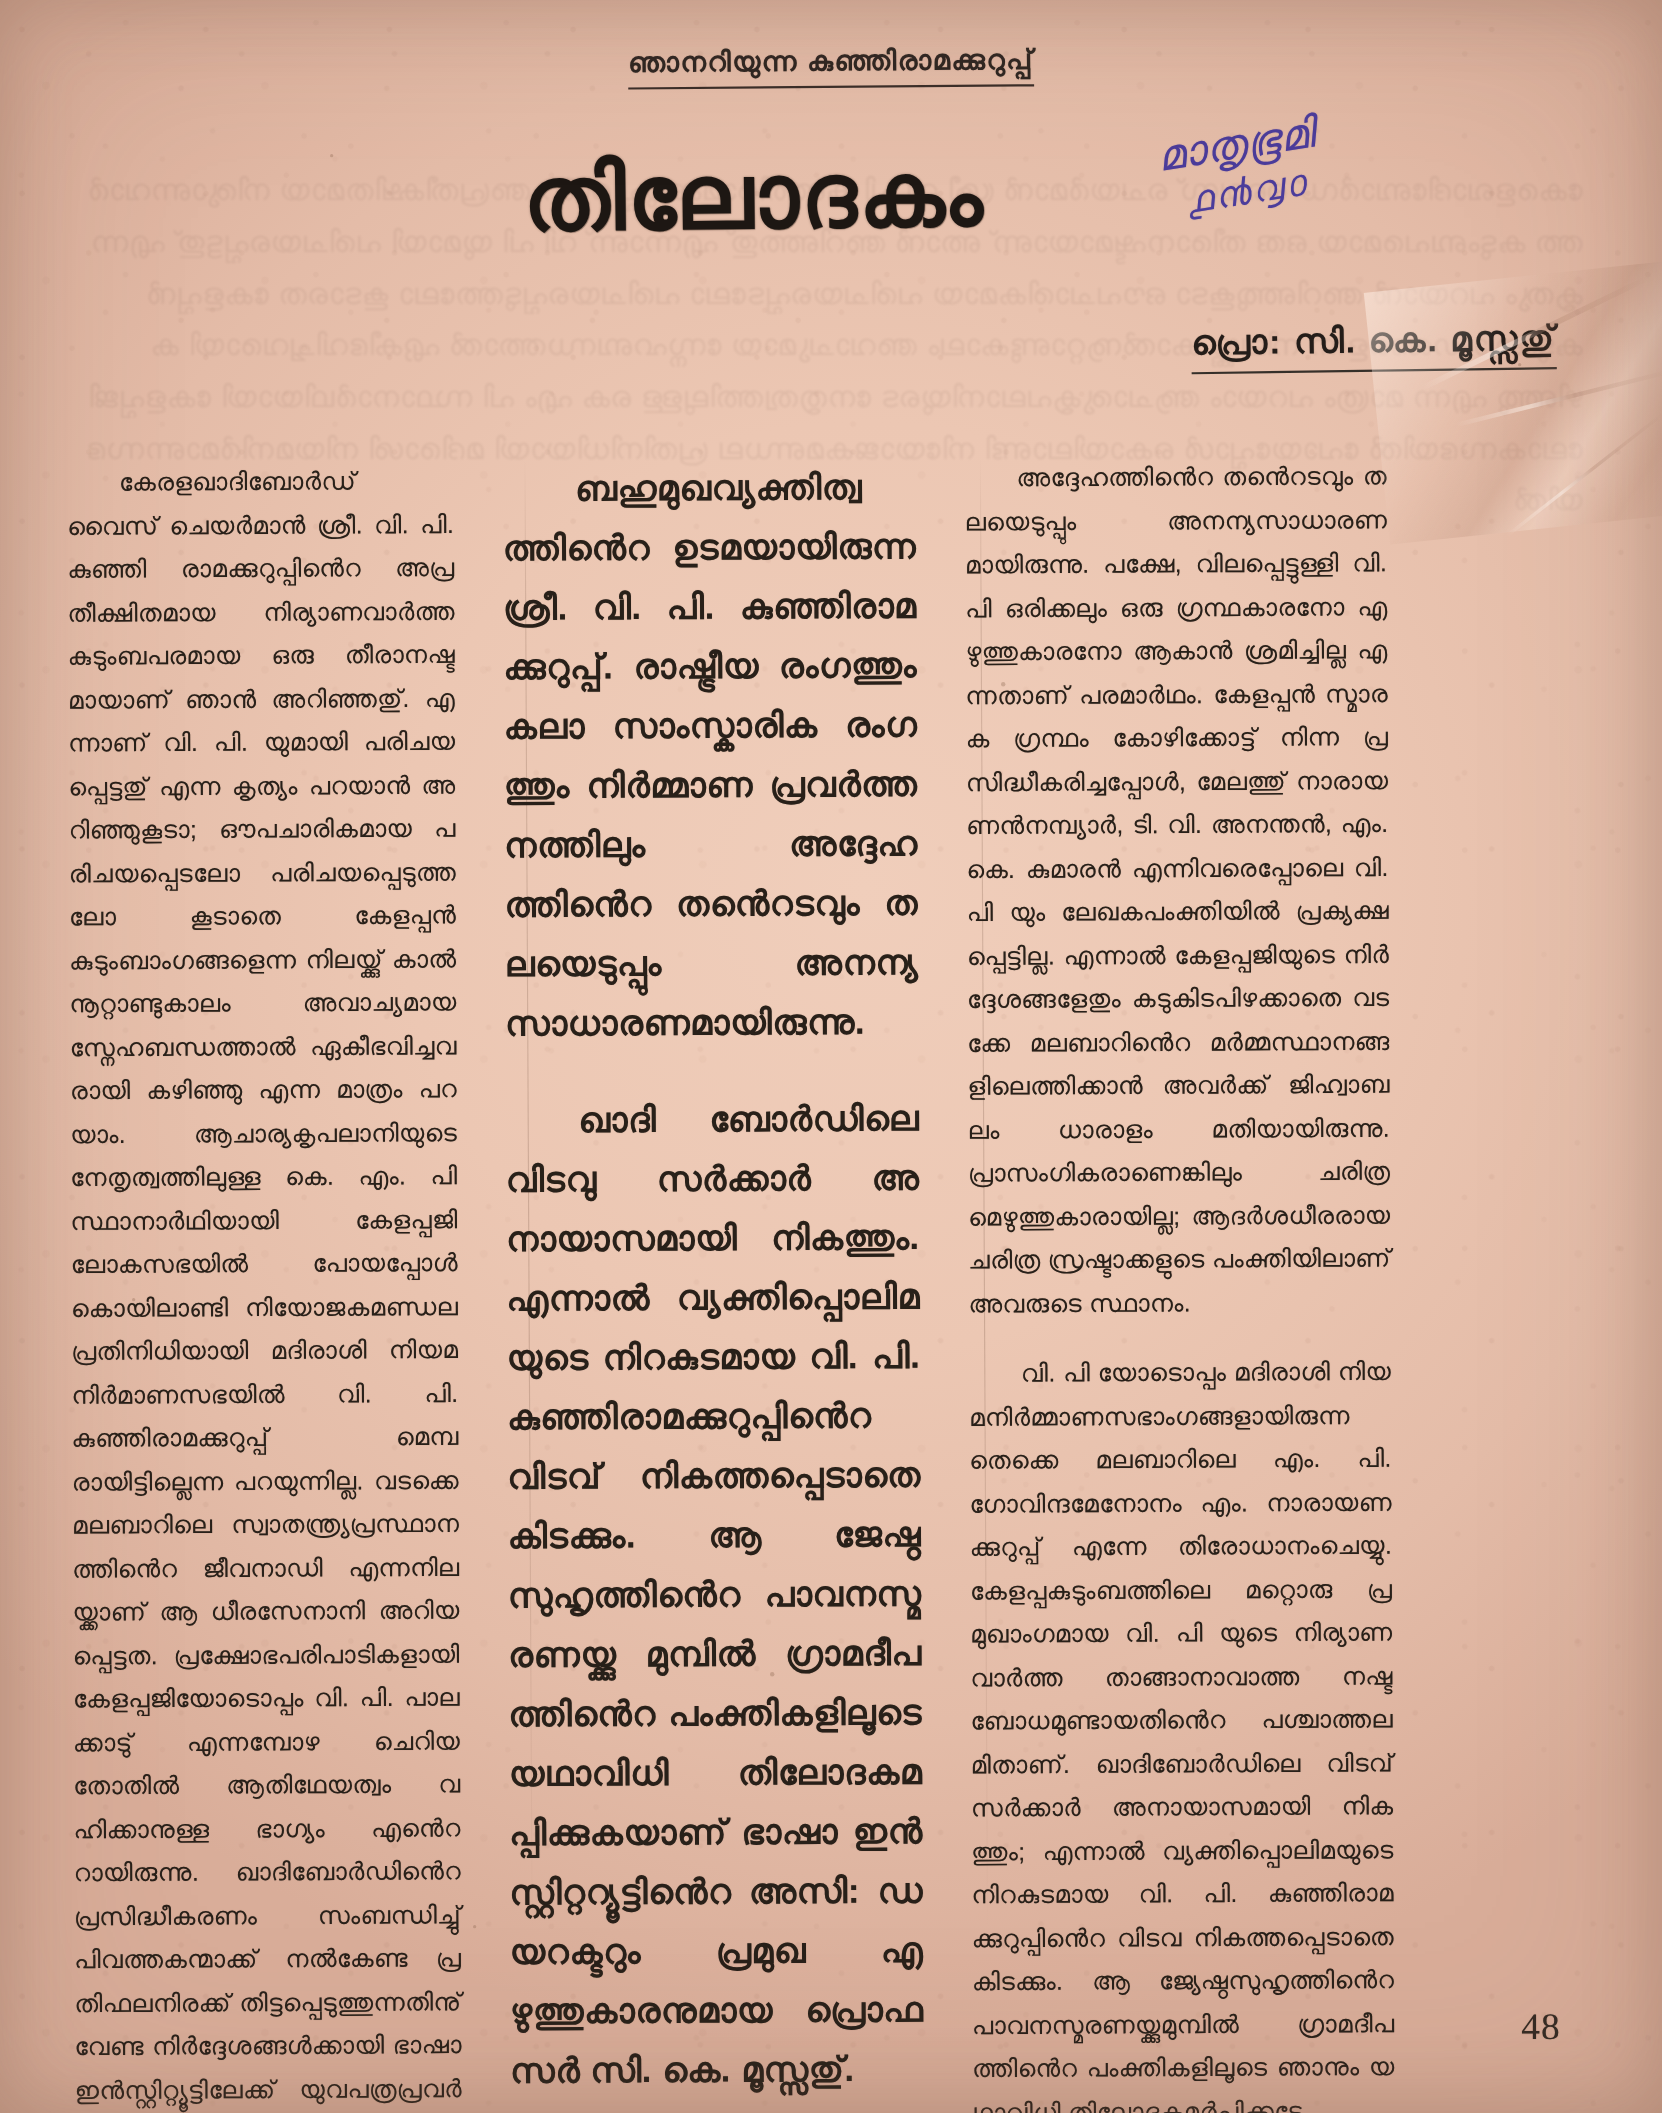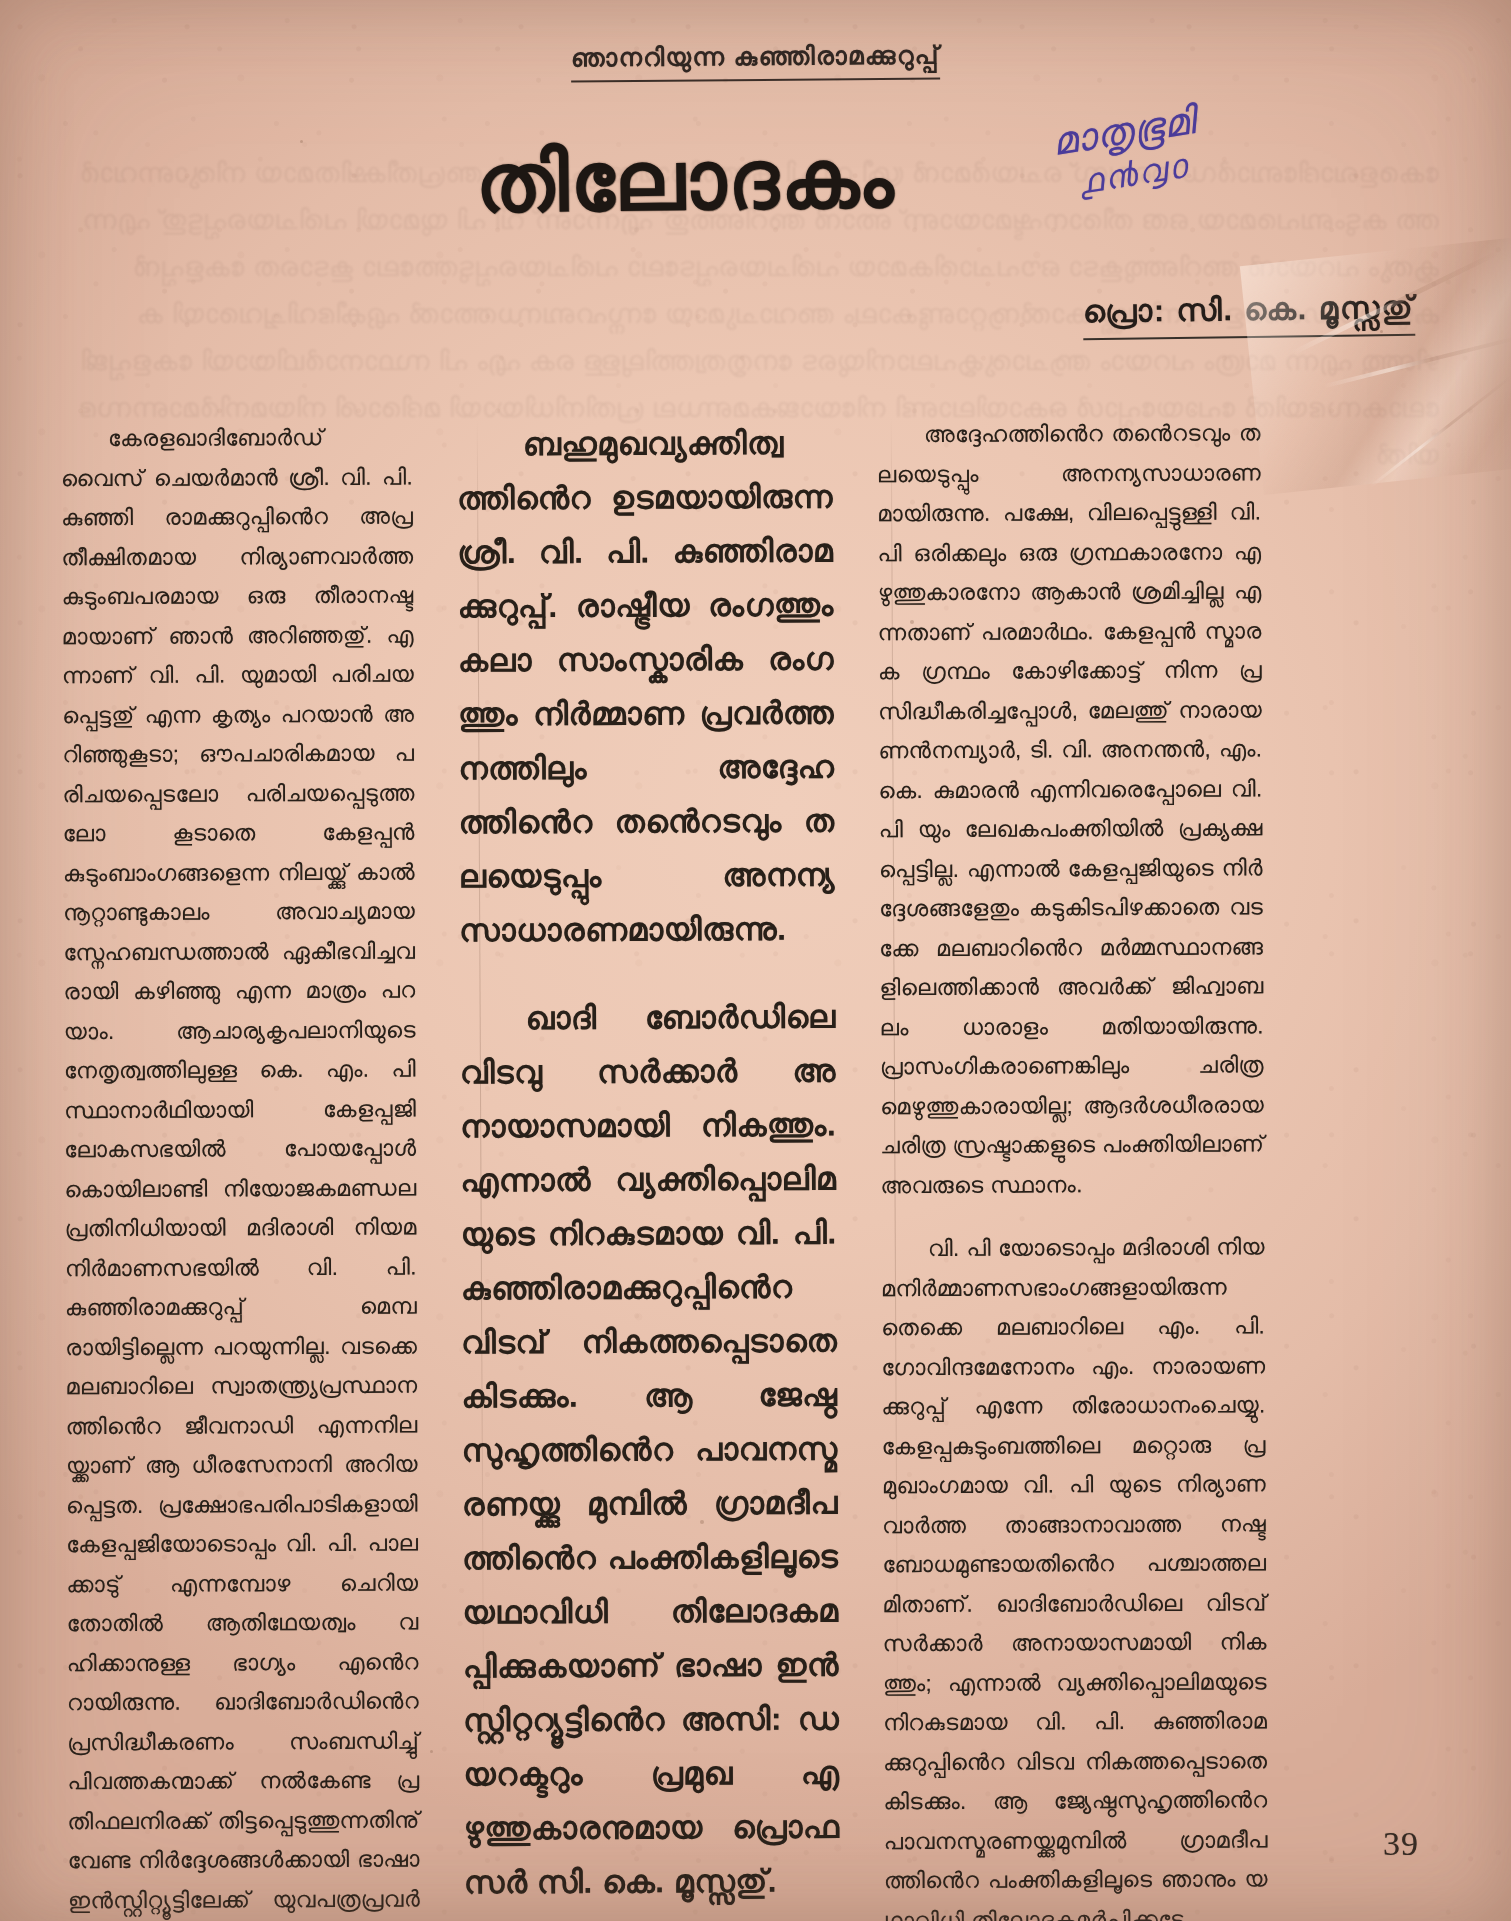--- a/index.html
+++ b/index.html
@@ -280,21 +280,21 @@
 
     </div>
 
     <div class="col col-3">
       <p><span class="indent"></span><span>അദ്ദേഹത്തിൻെറ തൻെറടവും തലയെടുപ്പും അനന്യസാധാരണമായിരുന്നു. പക്ഷേ, വിലപ്പെട്ടുള്ളി വി. പി ഒരിക്കലും ഒരു ഗ്രന്ഥകാരനോ എഴുത്തുകാരനോ ആകാൻ ശ്രമിച്ചില്ല എന്നതാണ് പരമാർഥം. കേളപ്പൻ സ്മാരക ഗ്രന്ഥം കോഴിക്കോട്ട് നിന്ന പ്രസിദ്ധീകരിച്ചപ്പോൾ, മേലത്തു് നാരായണൻനമ്പ്യാർ, ടി. വി. അനന്തൻ, എം. കെ. കുമാരൻ എന്നിവരെപ്പോലെ വി. പി യും ലേഖകപംക്തിയിൽ പ്രക്യക്ഷപ്പെട്ടില്ല. എന്നാൽ കേളപ്പജിയുടെ നിർദ്ദേശങ്ങളേതും കടുകിടപിഴക്കാതെ വടക്കേ മലബാറിൻെറ മർമ്മസ്ഥാനങ്ങളിലെത്തിക്കാൻ അവർക്ക് ജിഹ്വാബലം ധാരാളം മതിയായിരുന്നു. പ്രാസംഗികരാണെങ്കിലും ചരിത്രമെഴുത്തുകാരായില്ല; ആദർശധീരരായ ചരിത്ര സ്രഷ്ടാക്കളുടെ പംക്തിയിലാണ് അവരുടെ സ്ഥാനം.</span></p>
       <p><span class="indent"></span><span>വി. പി യോടൊപ്പം മദിരാശി നിയമനിർമ്മാണസഭാംഗങ്ങളായിരുന്ന തെക്കെ മലബാറിലെ എം. പി. ഗോവിന്ദമേനോനം എം. നാരായണക്കുറുപ്പ് എന്നേ തിരോധാനംചെയ്യു. കേളപ്പകുടുംബത്തിലെ മറ്റൊരു പ്രമുഖാംഗമായ വി. പി യുടെ നിര്യാണവാർത്ത താങ്ങാനാവാത്ത നഷ്ടബോധമുണ്ടായതിൻെറ പശ്ചാത്തലമിതാണ്. ഖാദിബോർഡിലെ വിടവ് സർക്കാർ അനായാസമായി നികത്തും; എന്നാൽ വ്യക്തിപ്പൊലിമയുടെ നിറകുടമായ വി. പി. കുഞ്ഞിരാമക്കുറുപ്പിൻെറ വിടവ നികത്തപ്പെടാതെ കിടക്കും. ആ ജ്യേഷ്ഠസുഹൃത്തിൻെറ പാവനസ്മരണയ്ക്കുമുമ്പിൽ ഗ്രാമദീപത്തിൻെറ പംക്തികളിലൂടെ ഞാനും യഥാവിധി തിലോദകമർപ്പിക്കട്ടേ.</span></p>
     </div>
 
   </div>
 
-  <div class="folio">39</div>
+  <div class="folio">48</div>
 
   <div class="grain"></div>
   <div class="corner-crease"></div>
   <div class="fold-line fold-a"></div>
   <div class="fold-line fold-b"></div>
   <div class="fold-line fold-c"></div>
   <div class="edge-shade"></div>
 
   <div class="speck" style="top:140px;left:300px;width:3px;height:3px;"></div>
   <div class="speck" style="top:620px;left:910px;width:4px;height:4px;"></div>

